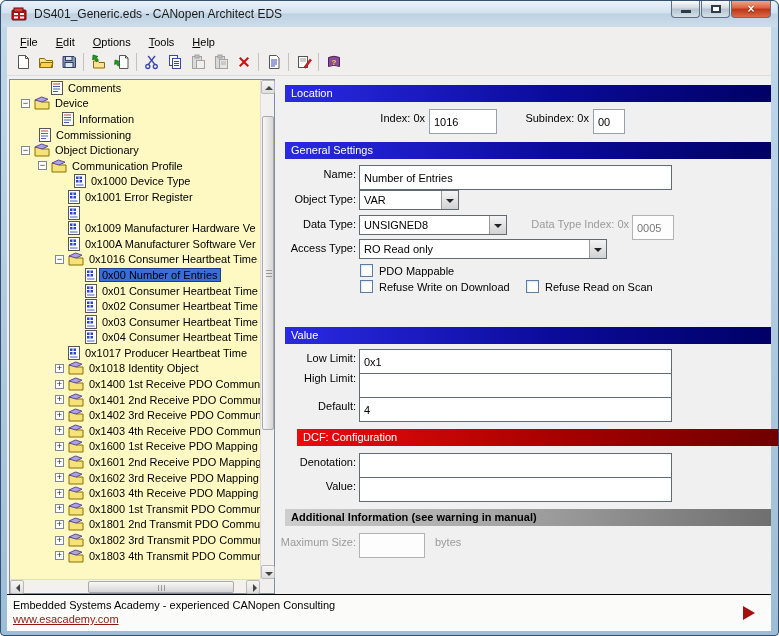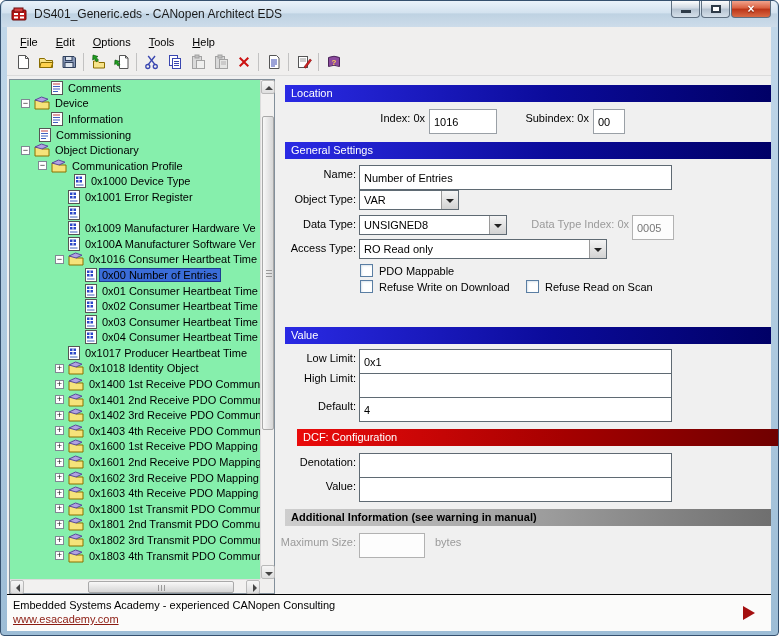--- a/index.html
+++ b/index.html
@@ -22,21 +22,21 @@
   .menu-item { padding:3px 9px; cursor:default;margin-top:8px; }
   #toolbar { position:absolute; left:6px; right:7px; top:48px; height:27px; background:#f0efee; border-bottom:1px solid #dcdcdc; display:flex; align-items:center; padding-left:4px; }
   .tb-btn { width:23px; height:22px; border:1px solid transparent; background:transparent; display:flex; align-items:center; justify-content:center; cursor:default; }
   .tb-btn.disabled { opacity:.9; }
   .tb-sep { width:1px; height:18px; background:#c2c2c2; margin:0 3px; }
 
   
   #client { position:absolute; left:6px; right:7px; top:75px; height:518px; background:#f0f0f0; }
 
   
-  #tree { position:absolute; left:2px; top:3px; width:266px; height:515px; background:#86efac; border:1px solid #828f9a; }
+  #tree { position:absolute; left:2px; top:3px; width:266px; height:515px; background:#fef9c3; border:1px solid #828f9a; }
   #tree-viewport { position:absolute; left:0; top:0; right:14px; bottom:14px; overflow:hidden; }
   .tree-row { height:15.6px; display:flex; align-items:center; white-space:nowrap; }
   .tw-exp { width:9px; height:9px; border:1px solid #808893; background:#fff; font-size:9px; line-height:7px; text-align:center; color:#222; flex:none; margin-right:4px; }
   .tw-exp.none { border:none; background:transparent; }
   .tw-icon { flex:none; margin-right:3px; display:flex; }
   .tw-label { padding:0 2px; }
   .tw-label.selected { background:#3a6cd8; color:#000; outline:1px solid #1d3d8f; }
 
   .vscroll { position:absolute; right:0; top:0; width:14px; bottom:14px; background:#f2f1f0; border-left:1px solid #dcdcdc; }
   .hscroll { position:absolute; left:0; bottom:0; height:14px; right:14px; background:#f2f1f0; border-top:1px solid #dcdcdc; }
@@ -254,21 +254,21 @@
           <div class="tree-row" style="padding-left: 11px;">
             <span class="tw-exp">−</span>
             <span class="tw-icon">
               <svg width="16" height="14" viewBox="0 0 16 14">
                 <path d="M1 4 6 4 8 6 15 6 15 13 1 13z" fill="#f5e37a" stroke="#8a7000"></path>
                 <path d="M1 4 7.5 1 14 3.2 8 6z" fill="#b0a2e2" stroke="#5a4a9a"></path>
               </svg>
             </span>
             <span class="tw-label">Device</span>
           </div>
-          <div class="tree-row" style="padding-left: 28px;">
+          <div class="tree-row" style="padding-left: 39px;">
             <span class="tw-exp none"></span>
             <span class="tw-icon">
               <svg width="12" height="14" viewBox="0 0 12 14">
                 <rect x=".5" y=".5" width="11" height="13" fill="#fff" stroke="#555"></rect>
                 <line x1="2" y1="3" x2="9" y2="3" stroke="#c04040"></line>
                 <line x1="2" y1="5.5" x2="9" y2="5.5" stroke="#4060c0"></line>
                 <line x1="2" y1="8" x2="9" y2="8" stroke="#4060c0"></line>
                 <line x1="2" y1="10.5" x2="7" y2="10.5" stroke="#4060c0"></line>
               </svg>
             </span>

